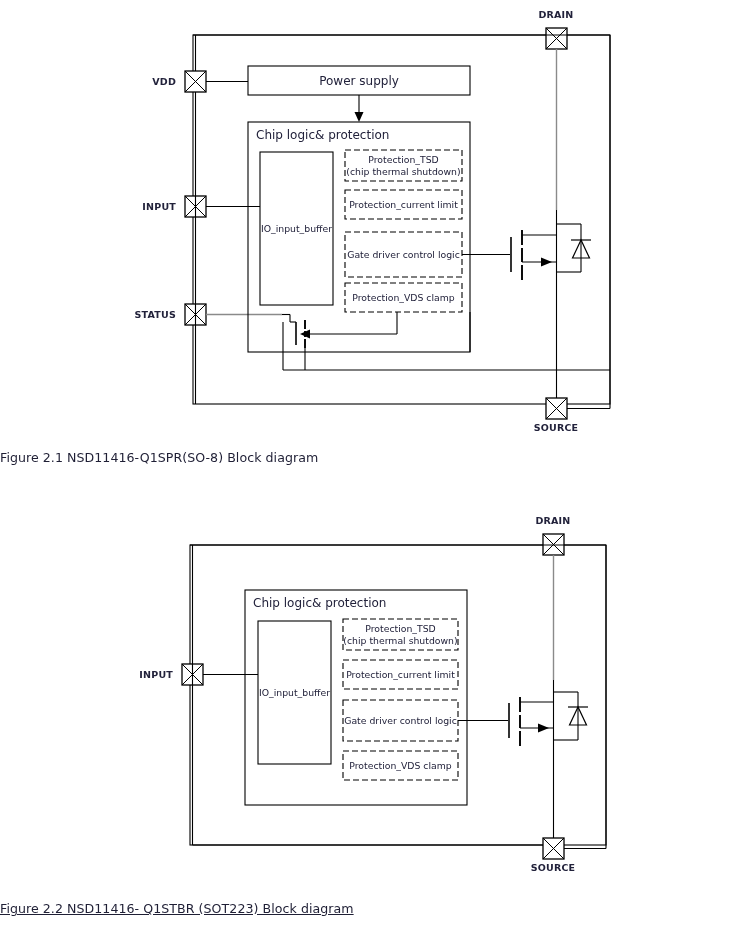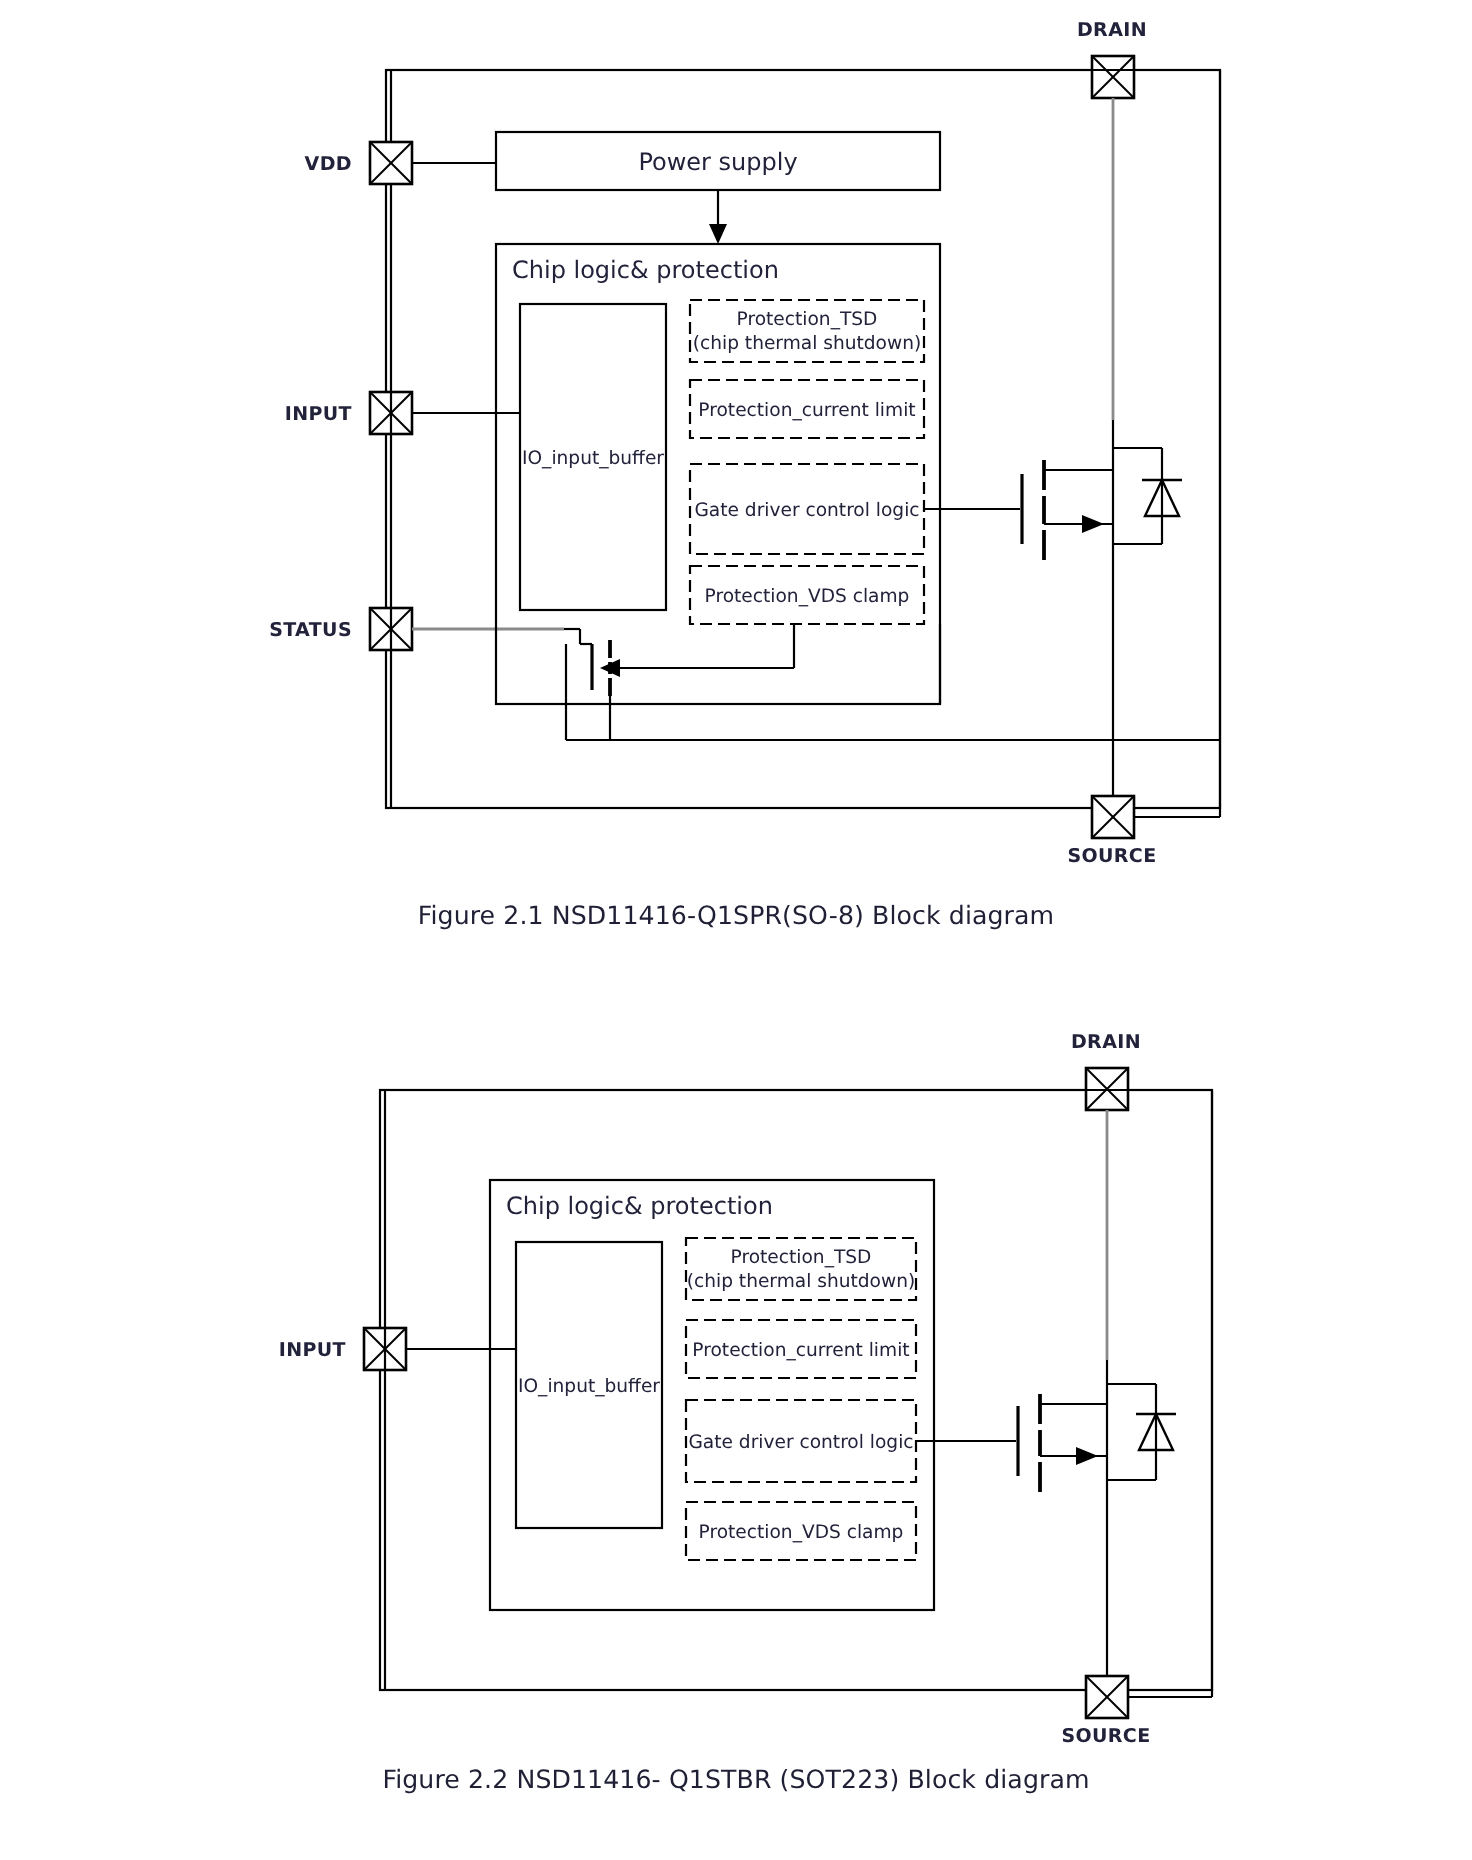--- a/index.html
+++ b/index.html
@@ -88,28 +88,28 @@
   }
   text.block-label-sm {
     font-size: 9.3px;
   }
   text.header-label {
     font-size: 12px;
   }
   .caption {
     position: absolute;
     width: 736px;
-    text-align: center;
+    text-align: left;
     font-family: "DejaVu Sans", sans-serif;
     font-size: 12.6px;
     color: #1f1f35;
     letter-spacing: 0.05px;
   }
   #caption-1 { top: 450px; left: 0; }
-  #caption-2 { top: 882px; left: 0; }
+  #caption-2 { top: 901px; left: 0; text-decoration: underline; }
 </style>
 </head>
 <body>
 
 <div class="page">
 
   <svg class="diagram" viewBox="0 0 736 930">
 
     <g>
 

